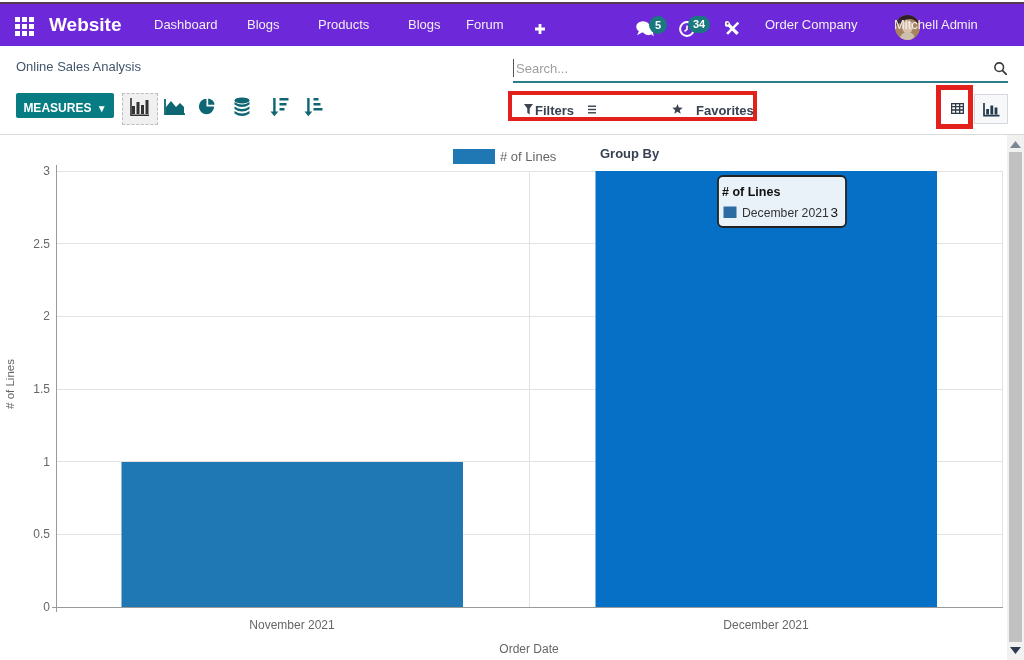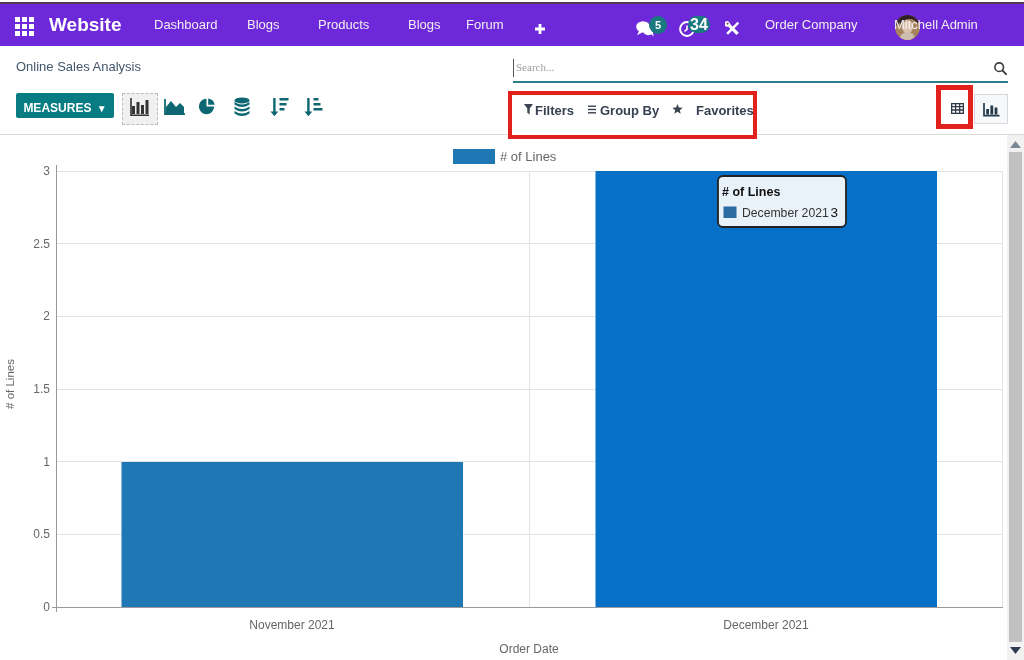--- a/index.html
+++ b/index.html
@@ -14,31 +14,31 @@
   .nav-item { position:absolute; top:0; height:42px; line-height:42px;
     color:#f2eef1; font-size:13px; }
   #brand { color:#fff; font-weight:bold; font-size:19px; }
 
   
   #cp { position:absolute; left:0; top:46px; width:1024px; height:89px;
     background:#fff; border-bottom:1px solid #d9d9d9; }
   #title { position:absolute; left:16px; top:13px; font-size:13px; color:#42566B; }
   #search { position:absolute; left:513px; top:10px; width:495px; height:27px;
     border-bottom:2px solid #2e7e8a; }
-  #search .ph { position:absolute; left:3px; top:5px; font-size:11px; color:#9e9e9e;font-family:Liberation Serif, serif; }
+  #search .ph { position:absolute; left:3px; top:5px; font-size:13px; color:#9e9e9e; }
   #search .cursor { position:absolute; left:0px; top:3px; width:1px; height:18px; background:#555; }
 
   #measures { position:absolute; left:16px; top:47px; width:98px; height:25px;
     background:#077D83; color:#fff; font-size:12px; font-weight:bold;
     text-align:center; line-height:31px; border-radius:2px; }
   .gicon { position:absolute; top:51px; }
   #gsel { position:absolute; left:122px; top:47px; width:36px; height:32px;
     background:#f0f0f0; border:1px dashed #bdbdbd; }
 
-  #redbox1 { position:absolute; left:508px; top:45px; width:249px; height:48px;
+  #redbox1 { position:absolute; left:508px; top:45px; width:249px; height:30px;
     border:4px solid #E2211C; background:#fff;text-align:right; }
   .fitem { position:absolute; top:8px; font-size:13px; font-weight:bold; color:#374151; }
 
   #redbox2 { position:absolute; left:936px; top:39px; width:37px; height:44px;
     border:5px solid #E2211C; background:#fff; }
   #graphbtn { position:absolute; left:974px; top:48px; width:34px; height:30px;
     background:#f7f8f9; border:1px solid #d5d9dd; }
 
   
   #chart { position:absolute; left:0; top:135px; }
@@ -82,21 +82,21 @@
         <ellipse cx="12.3" cy="9.6" rx="5.5" ry="4.6"></ellipse>
         <path d="M14.5 12.5 L17.8 15.5 L16.8 11.2z"></path>
       </g>
     </svg>
     <div class="abs" style="left:649px; top:12px; width:18px; height:18px; background:#1A797E; border-radius:50%; color:#fff; font-size:11px; font-weight:bold; text-align:center; line-height:18px;">5</div>
 
     <svg class="abs" style="left:679px; top:17px;" width="16" height="16" viewBox="0 0 16 16">
       <circle cx="8" cy="8" r="6.9" fill="none" stroke="#fff" stroke-width="2"></circle>
       <path d="M8 4.5 v3.8 l-2.5 2" fill="none" stroke="#fff" stroke-width="1.6"></path>
     </svg>
-    <div class="abs" style="left:688px; top:12px; width:22px; height:17px; background:#1A797E; border-radius:9px; color:#fff; font-size:16px; font-weight:bold; text-align:center; line-height:17px;">34</div>
+    <div class="abs" style="left:688px; top:12px; width:22px; height:17px; background:#1A797E; border-radius:9px; color:#fff; font-size:11px; font-weight:bold; text-align:center; line-height:17px;">34</div>
 
     <svg class="abs" style="left:725px; top:17px;" width="15" height="15" viewBox="0 0 15 15">
       <path d="M4.2 1.2 A2.7 2.7 0 1 0 3 5.4 L11.5 14 L13.8 11.8 L5.3 3.3 A2.7 2.7 0 0 0 4.2 1.2 z" fill="#fff"></path>
       <path d="M12.5 0.8 L14.2 2.5 L3 13.8 L1.2 12z" fill="#fff"></path>
       <circle cx="2.6" cy="2.6" r="1.1" fill="#6F4D68"></circle>
     </svg>
 
     <div class="nav-item" style="left:765px;">Order Company</div>
     <div class="abs" style="left:895px; top:11px; width:25px; height:25px; border-radius:50%; overflow:hidden;">
       <svg width="25" height="25" viewBox="0 0 25 25">
@@ -178,21 +178,21 @@
         <path d="M0 0 h9 L5.7 4.6 v6 l-2.4-1.8 V4.6 Z" fill="#3b4450"></path>
       </svg>
       <div class="fitem" style="left:23px;">Filters</div>
       <svg class="abs" style="left:76px; top:10px;" width="8" height="9" viewBox="0 0 9 9">
         <g fill="#3b4450">
             <rect y="0" width="9" height="1.6"></rect>
             <rect y="3.7" width="9" height="1.6"></rect>
             <rect y="7.4" width="9" height="1.6"></rect>
           </g>
       </svg>
-      <div class="fitem" style="left:88px;">Group By</div>
+      <div class="fitem" style="left:88px;margin-top:43px;">Group By</div>
       <svg class="abs" style="left:160px; top:9px;" width="11" height="11" viewBox="0 0 24 24">
         <path d="M12 0 l3.1 7.6 8.2 0.6 -6.3 5.3 2 8 -7-4.4 -7 4.4 2-8 -6.3-5.3 8.2-0.6z" fill="#3b4450"></path>
       </svg>
       <div class="fitem" style="left:162px;padding-left:22px;">Favorites</div>
     </div>
 
     <div id="redbox2">
       <svg class="abs" style="left:10px; top:13px;" width="13" height="11" viewBox="0 0 13 11">
         <g stroke="#2E3A46" stroke-width="1.3" fill="none">
           <rect x="0.65" y="0.65" width="11.7" height="9.7"></rect>

